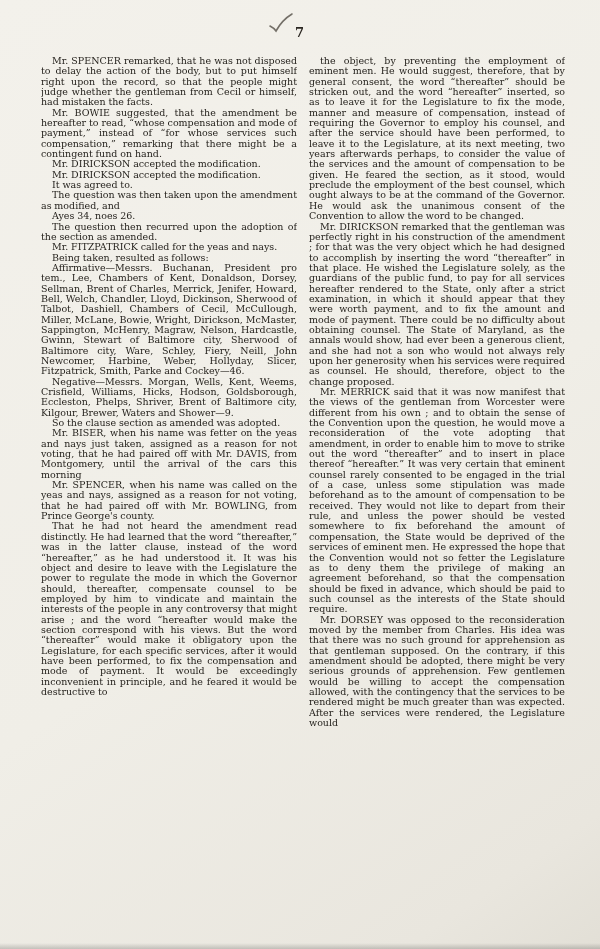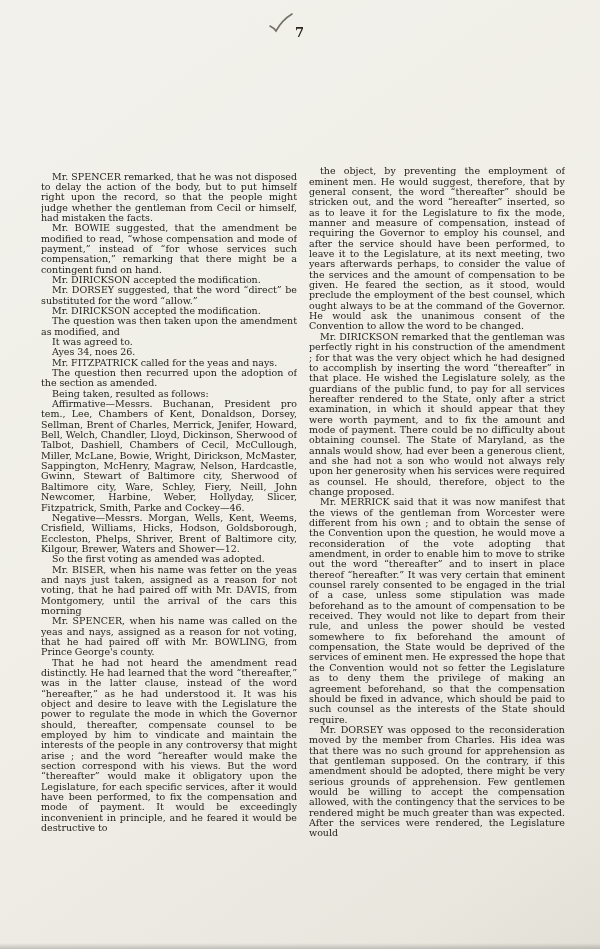--- a/index.html
+++ b/index.html
@@ -46,21 +46,21 @@
     top: -10px;
     width: 26px;
     height: 22px;
     opacity: 0.75;
   }
   .cols {
     position: absolute;
     top: 56px;
     left: 41px;
     display: flex;
-    align-items: center;
+    align-items: flex-start;
     height: 893px;
     overflow: hidden;
   }
   .col {
     width: 256px;
     font-size: 9.5px;
     line-height: 10.35px;
     text-align: justify;
     overflow: hidden;
     hyphens: auto;
@@ -82,33 +82,32 @@
       <svg width="26" height="22" viewBox="0 0 26 22">
         <path d="M2 14 Q6 16 8 19 Q14 8 24 2" fill="none" stroke="#4a453d" stroke-width="1.6" stroke-linecap="round"></path>
       </svg>
     </span>
     <span class="pagenum">7</span>
   </div>
 
   <div class="cols">
     <div class="col" id="col-left">
         <p class="para">Mr. SPENCER remarked, that he was not disposed to delay the action of the body, but to put himself right upon the record, so that the people might judge whether the gentleman from Cecil or himself, had mistaken the facts.</p>
-        <p class="para">Mr. BOWIE suggested, that the amendment be modified to read, “whose compensation and mode of payment,” instead of “for whose services such compensation,” remarking that there might be a contingent fund on hand.</p>
+        <p class="para">Mr. BOWIE suggested, that the amendment be hereafter to read, “whose compensation and mode of payment,” instead of “for whose services such compensation,” remarking that there might be a contingent fund on hand.</p>
         <p class="para">Mr. DIRICKSON accepted the modification.</p>
-        <p class="para">Mr. DORSEY suggested, that the word “direct” be substituted for the word “allow.”</p>
         <p class="para">Mr. DIRICKSON accepted the modification.</p>
+        <p class="para">It was agreed to.</p>
         <p class="para">The question was then taken upon the amendment as modified, and</p>
-        <p class="para">It was agreed to.</p>
         <p class="para">Ayes 34, noes 26.</p>
+        <p class="para">The question then recurred upon the adoption of the section as amended.</p>
         <p class="para">Mr. FITZPATRICK called for the yeas and nays.</p>
-        <p class="para">The question then recurred upon the adoption of the section as amended.</p>
         <p class="para">Being taken, resulted as follows:</p>
         <p class="para">Affirmative—Messrs. Buchanan, President pro tem., Lee, Chambers of Kent, Donaldson, Dorsey, Sellman, Brent of Charles, Merrick, Jenifer, Howard, Bell, Welch, Chandler, Lloyd, Dickinson, Sherwood of Talbot, Dashiell, Chambers of Cecil, McCullough, Miller, McLane, Bowie, Wright, Dirickson, McMaster, Sappington, McHenry, Magraw, Nelson, Hardcastle, Gwinn, Stewart of Baltimore city, Sherwood of Baltimore city, Ware, Schley, Fiery, Neill, John Newcomer, Harbine, Weber, Hollyday, Slicer, Fitzpatrick, Smith, Parke and Cockey—46.</p>
-        <p class="para">Negative—Messrs. Morgan, Wells, Kent, Weems, Crisfield, Williams, Hicks, Hodson, Goldsborough, Eccleston, Phelps, Shriver, Brent of Baltimore city, Kilgour, Brewer, Waters and Shower—12.</p>
-        <p class="para">So the first voting as amended was adopted.</p>
+        <p class="para">Negative—Messrs. Morgan, Wells, Kent, Weems, Crisfield, Williams, Hicks, Hodson, Goldsborough, Eccleston, Phelps, Shriver, Brent of Baltimore city, Kilgour, Brewer, Waters and Shower—9.</p>
+        <p class="para">So the clause section as amended was adopted.</p>
         <p class="para">Mr. BISER, when his name was fetter on the yeas and nays just taken, assigned as a reason for not voting, that he had paired off with Mr. DAVIS, from Montgomery, until the arrival of the cars this morning</p>
         <p class="para">Mr. SPENCER, when his name was called on the yeas and nays, assigned as a reason for not voting, that he had paired off with Mr. BOWLING, from Prince George's county.</p>
         <p class="para">That he had not heard the amendment read distinctly. He had learned that the word “thereafter,” was in the latter clause, instead of the word “hereafter,” as he had understood it. It was his object and desire to leave with the Legislature the power to regulate the mode in which the Governor should, thereafter, compensate counsel to be employed by him to vindicate and maintain the interests of the people in any controversy that might arise ; and the word “hereafter would make the section correspond with his views. But the word “thereafter” would make it obligatory upon the Legislature, for each specific services, after it would have been performed, to fix the compensation and mode of payment. It would be exceedingly inconvenient in principle, and he feared it would be destructive to</p>
       </div>
     <div class="rule"></div>
     <div class="col" id="col-right">
         <p class="para">the object, by preventing the employment of eminent men. He would suggest, therefore, that by general consent, the word “thereafter” should be stricken out, and the word “hereafter” inserted, so as to leave it for the Legislature to fix the mode, manner and measure of compensation, instead of requiring the Governor to employ his counsel, and after the service should have been performed, to leave it to the Legislature, at its next meeting, two years afterwards perhaps, to consider the value of the services and the amount of compensation to be given. He feared the section, as it stood, would preclude the employment of the best counsel, which ought always to be at the command of the Governor. He would ask the unanimous consent of the Convention to allow the word to be changed.</p>
         <p class="para">Mr. DIRICKSON remarked that the gentleman was perfectly right in his construction of the amendment ; for that was the very object which he had designed to accomplish by inserting the word “thereafter” in that place. He wished the Legislature solely, as the guardians of the public fund, to pay for all services hereafter rendered to the State, only after a strict examination, in which it should appear that they were worth payment, and to fix the amount and mode of payment. There could be no difficulty about obtaining counsel. The State of Maryland, as the annals would show, had ever been a generous client, and she had not a son who would not always rely upon her generosity when his services were required as counsel. He should, therefore, object to the change proposed.</p>
         <p class="para">Mr. MERRICK said that it was now manifest that the views of the gentleman from Worcester were different from his own ; and to obtain the sense of the Convention upon the question, he would move a reconsideration of the vote adopting that amendment, in order to enable him to move to strike out the word “thereafter” and to insert in place thereof “hereafter.” It was very certain that eminent counsel rarely consented to be engaged in the trial of a case, unless some stipulation was made beforehand as to the amount of compensation to be received. They would not like to depart from their rule, and unless the power should be vested somewhere to fix beforehand the amount of compensation, the State would be deprived of the services of eminent men. He expressed the hope that the Convention would not so fetter the Legislature as to deny them the privilege of making an agreement beforehand, so that the compensation should be fixed in advance, which should be paid to such counsel as the interests of the State should require.</p>
         <p class="para">Mr. DORSEY was opposed to the reconsideration moved by the member from Charles. His idea was that there was no such ground for apprehension as that gentleman supposed. On the contrary, if this amendment should be adopted, there might be very serious grounds of apprehension. Few gentlemen would be willing to accept the compensation allowed, with the contingency that the services to be rendered might be much greater than was expected. After the services were rendered, the Legislature would</p>

